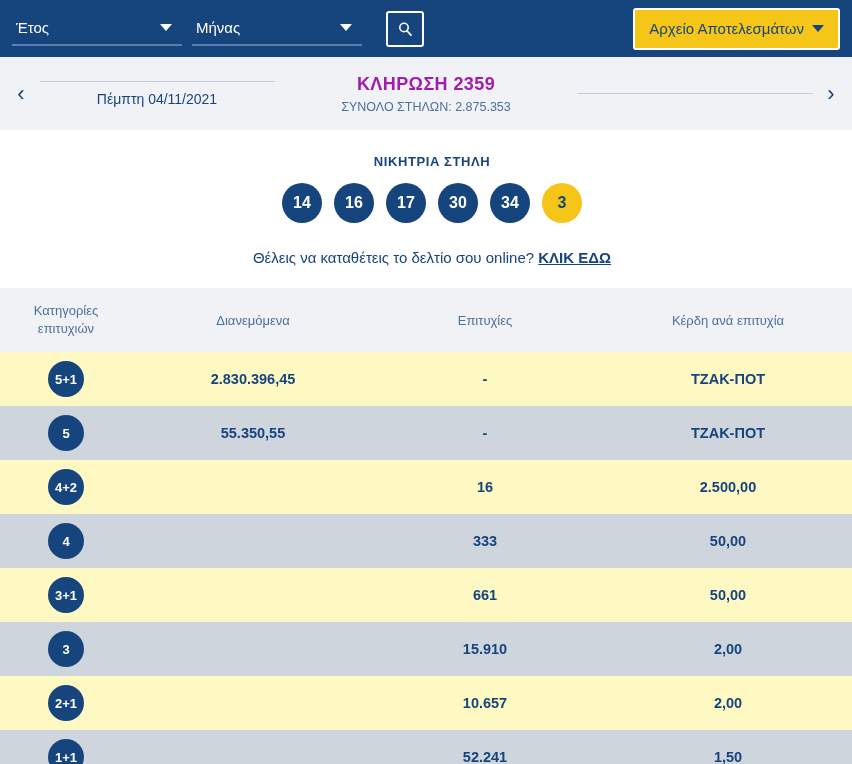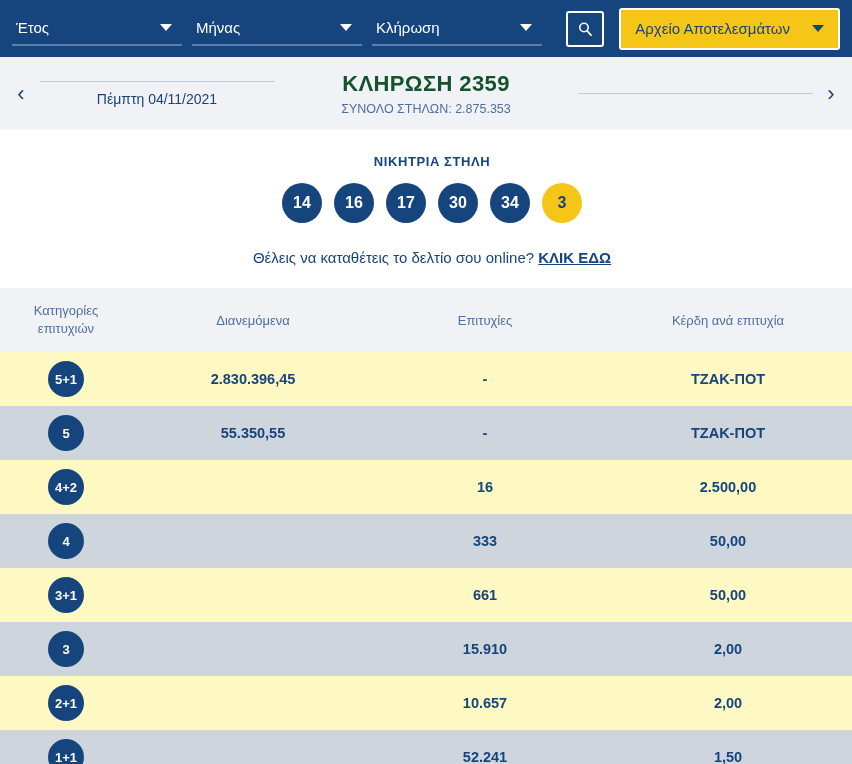--- a/index.html
+++ b/index.html
@@ -67,21 +67,21 @@
   .search-btn svg { display: block; }
   .archive-btn {
     margin-left: auto;
     background: #f5c518;
     height: 38px;
     border: 2px solid #ffffff;
     border-radius: 3px;
     display: flex;
     align-items: center;
     padding: 0 14px;
-    gap: 22px;
+    gap: 8px;
     cursor: pointer;
   }
   .archive-btn .lbl {
     color: #16457e;
     font-size: 15px;
   }
   .chev-dark {
     width: 0;
     height: 0;
     border-left: 6px solid transparent;
@@ -122,23 +122,23 @@
   .prev-date {
     margin-top: 9px;
     font-size: 14px;
     color: #16457e;
   }
   .center-block {
     width: 300px;
     text-align: center;
   }
   .draw-title {
-    font-size: 22px;
-    font-weight: bold;
-    color: #14532d;
+    font-size: 18px;
+    font-weight: bold;
+    color: #a21caf;
     letter-spacing: .4px;
   }
   .draw-sub {
     margin-top: 5px;
     font-size: 12.5px;
     color: #4e6fa0;
   }
 
   
   .winning-section {
@@ -239,24 +239,20 @@
   <div class="select">
     <span class="select-label">Έτος</span>
     <span class="chev"></span>
   </div>
 
   <div class="select">
     <span class="select-label">Μήνας</span>
     <span class="chev"></span>
   </div>
 
-  <div class="select">
-    <span class="select-label">Κλήρωση</span>
-    <span class="chev"></span>
-  </div>
 
   <div class="search-btn">
     <svg width="16" height="16" viewBox="0 0 16 16" aria-hidden="true">
       <circle cx="7" cy="6.5" r="4.2" fill="none" stroke="#ffffff" stroke-width="1.6"></circle>
       <line x1="10.2" y1="10" x2="14" y2="14.2" stroke="#ffffff" stroke-width="1.8" stroke-linecap="round"></line>
     </svg>
   </div>
 
   <div class="archive-btn">
     <span class="lbl">Αρχείο Αποτελεσμάτων</span>

